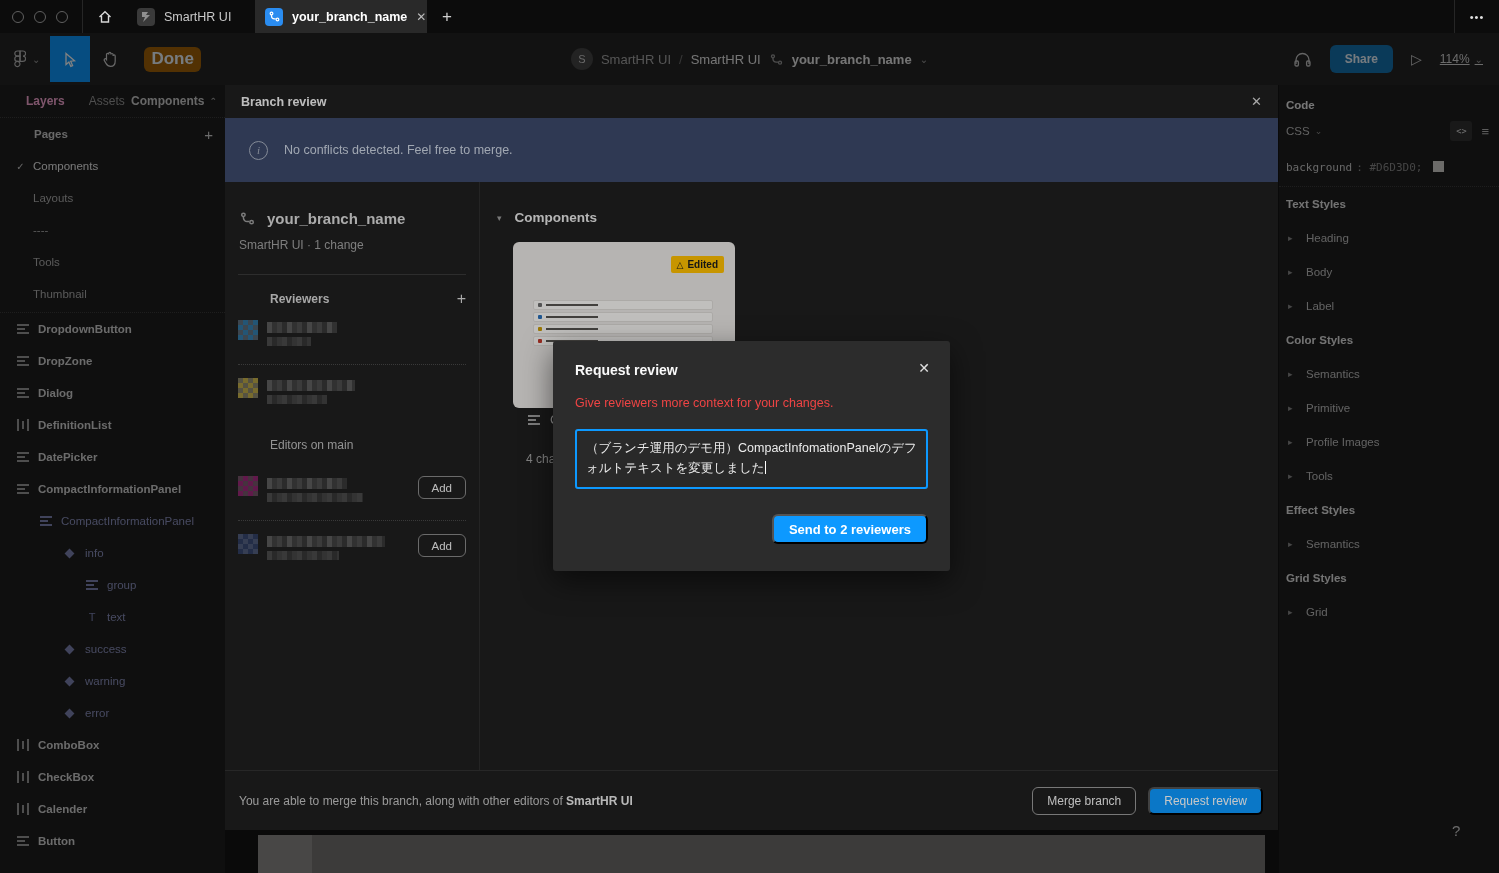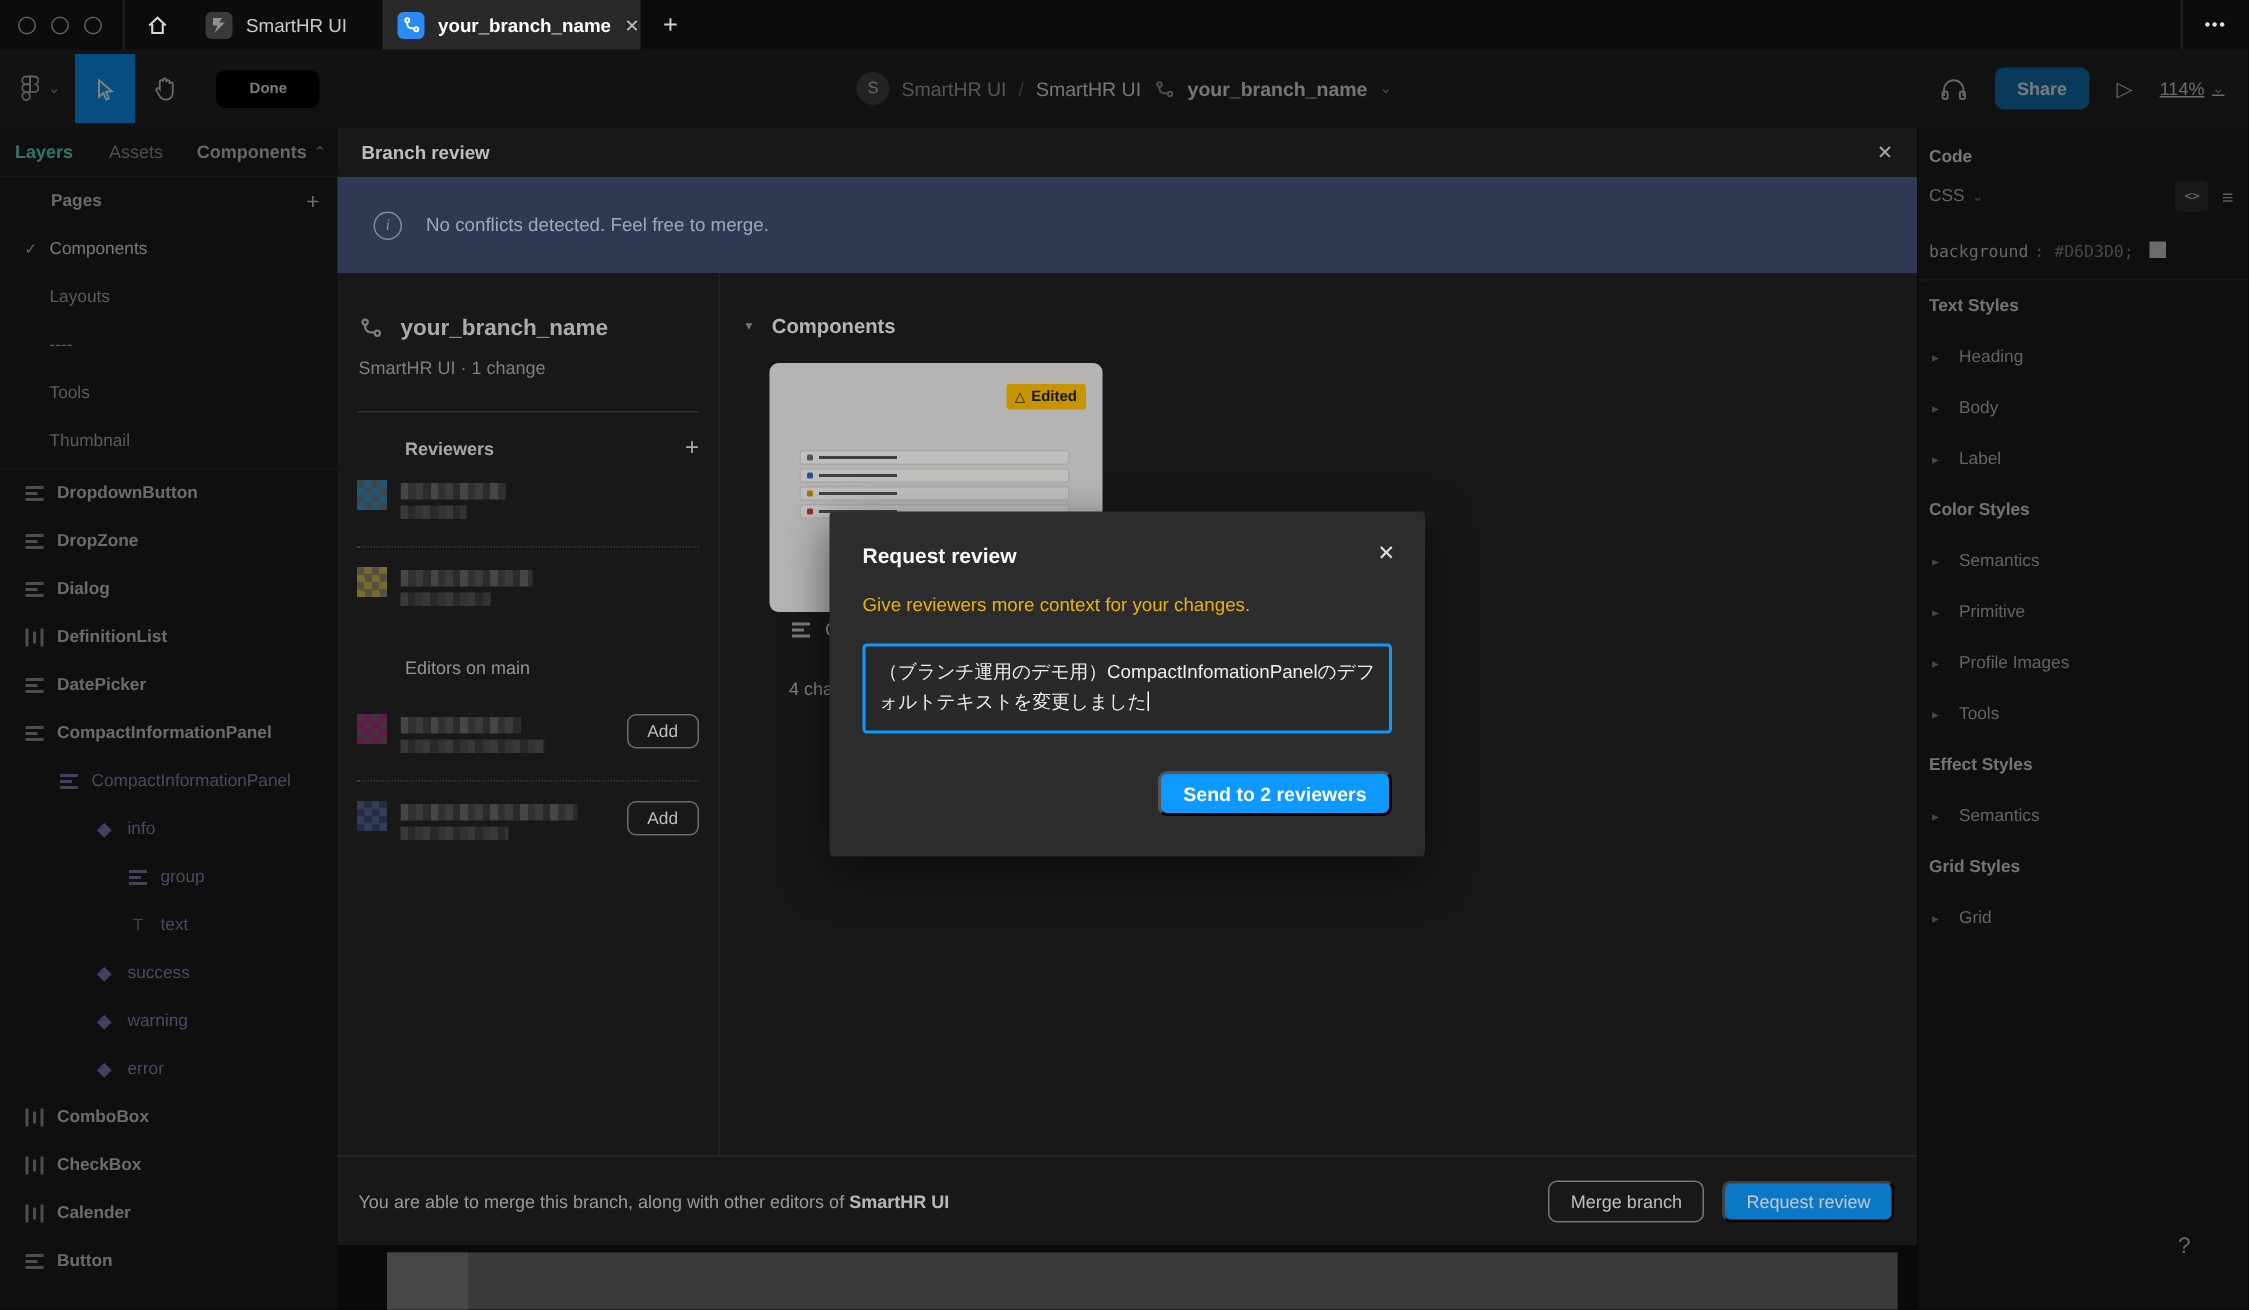--- a/index.html
+++ b/index.html
@@ -20,38 +20,38 @@
   .tab-close { color:#bdbdbd; font-size:12px; margin-left:auto; }
   .newtab { width:40px; text-align:center; color:#d0d0d0; font-size:17px; }
   .tabbar-right { margin-left:auto; display:flex; align-items:center; height:33px; }
   .tab-menu { width:44px; text-align:center; color:#e0e0e0; font-size:11px; letter-spacing:1px; }
 
   
   .toolbar { position:absolute; left:0; top:33px; width:1499px; height:52px; background:#262626; display:flex; align-items:center; z-index:1; }
   .fig-menu { display:flex; align-items:center; gap:6px; padding:0 10px 0 14px; color:#b9b9b9; }
   .tool-btn { width:40px; height:46px; display:flex; align-items:center; justify-content:center; color:#cfcfcf; }
   .tool-btn.sel { background:#0d99ff; color:#fff; }
-  .done-btn { margin-left:14px; height:25px; padding:0 22px; border-radius:6px; background:#000000; color:#eaf3fb; font-size:10px; font-weight:bold; display:flex; align-items:center; }
+  .done-btn { margin-left:14px; height:25px; padding:0 7px; border-radius:6px; background:#a16207; color:#eaf3fb; font-size:17px; font-weight:bold; display:flex; align-items:center; }
   .crumbs { position:absolute; left:0; right:0; top:0; height:52px; display:flex; align-items:center; justify-content:center; gap:8px; pointer-events:none; }
   .crumbs > * { pointer-events:auto; }
   .avatar-s { width:22px; height:22px; border-radius:50%; background:#454545; color:#cfcfcf; font-size:11px; display:flex; align-items:center; justify-content:center; }
   .crumb1 { color:#a8a8a8; font-size:13px; }
   .crumb-sep { color:#6e6e6e; font-size:13px; }
   .crumb2 { color:#e6e6e6; font-size:13px; }
   .crumb-branch { color:#e6e6e6; font-size:13px; font-weight:bold; }
   .crumb-chev { color:#9a9a9a; font-size:10px; }
   .toolbar-right { margin-left:auto; display:flex; align-items:center; gap:18px; padding-right:16px; }
   .icon-plain { color:#c5c5c5; }
   .share-btn { height:28px; padding:0 15px; border-radius:6px; background:#1673b1; color:#eaf3fb; font-size:12px; font-weight:bold; display:flex; align-items:center; }
   .zoom-ctl { color:#d5d5d5; font-size:12px; display:flex; gap:5px; align-items:center;text-decoration:underline; }
 
   
   .left-sb { position:absolute; left:0; top:85px; width:225px; height:788px; background:#1f1f1f; z-index:1; }
   .ls-header { height:33px; display:flex; align-items:center; border-bottom:1px dotted #3d3d3d; font-size:12px; }
-  .ls-tab1 { color:#5eead4; font-weight:bold; margin-left:10px; }
+  .ls-tab1 { color:#f9a8d4; font-weight:bold; margin-left:26px; }
   .ls-tab2 { color:#9a9a9a; margin-left:24px; }
   .ls-page-switch { margin-left:auto; margin-right:8px; color:#cccccc; font-weight:bold; display:flex; gap:5px; align-items:center; }
   .ls-page-switch .chev { font-size:9px; color:#9a9a9a; }
   .pages-head { height:32px; display:flex; align-items:center; color:#cfcfcf; font-weight:bold; font-size:11.5px; padding:0 12px 0 14px;margin-left:20px; }
   .pages-head .plus { margin-left:auto; font-size:15px; font-weight:normal; color:#d5d5d5; }
   .pgrow { height:32px; display:flex; align-items:center; font-size:11.5px; color:#b2b2b2; }
   .pgrow .chk { width:25px; text-align:center; color:#c9c9c9; font-size:10px; margin-left:8px; }
   .pgrow.sel { color:#ececec; }
   #layers-list { border-top:1px dotted #3d3d3d; margin-top:2px; }
   .lyrow { height:32px; display:flex; align-items:center; gap:9px; font-size:11.5px; color:#b5b5b5; --ic:#9b9b9b; }
@@ -124,21 +124,21 @@
   .foot-text { color:#c4c4c4; font-size:12px; }
   .foot-text b { color:#ececec; }
   .foot-btns { margin-left:auto; display:flex; gap:12px; }
   .merge-btn { height:28px; padding:0 14px; border:1px solid #9a9a9a; border-radius:6px; background:transparent; color:#f2f2f2; font-size:12px; display:flex; align-items:center; }
   .reqrev-btn { height:28px; padding:0 14px; border-radius:6px; background:#0d99ff; color:#fff; font-size:12px; display:flex; align-items:center; }
 
   
   .dialog { position:absolute; left:553px; top:341px; width:397px; height:230px; background:#2c2c2c; border-radius:3px; box-shadow:0 10px 30px rgba(0,0,0,.55); z-index:20; }
   .d-title { position:absolute; left:22px; top:21px; color:#fafafa; font-size:14px; font-weight:bold; }
   .d-close { position:absolute; right:20px; top:19px; color:#e0e0e0; font-size:14px; }
-  .d-sub { position:absolute; left:22px; top:55px; color:#eab308; font-size:12.5px; }
+  .d-sub { position:absolute; left:22px; top:55px; color:#ef4444; font-size:12.5px; }
   .d-ta { position:absolute; left:22px; top:88px; width:353px; height:60px; border:2px solid #0d99ff; border-radius:3px; background:#292929; padding:7px 9px; color:#ececec; font-size:12.5px; line-height:1.6; overflow:hidden; }
   .caret { display:inline-block; width:1px; height:13px; background:#fff; vertical-align:-2px; }
   .send-btn { position:absolute; right:22px; top:173px; height:30px; padding:0 15px; border-radius:6px; background:#0d99ff; color:#fff; font-size:13px; font-weight:bold; display:flex; align-items:center; }
 
   svg { display:block; }
 </style>
 </head>
 <body>
 
 <div class="stage">

